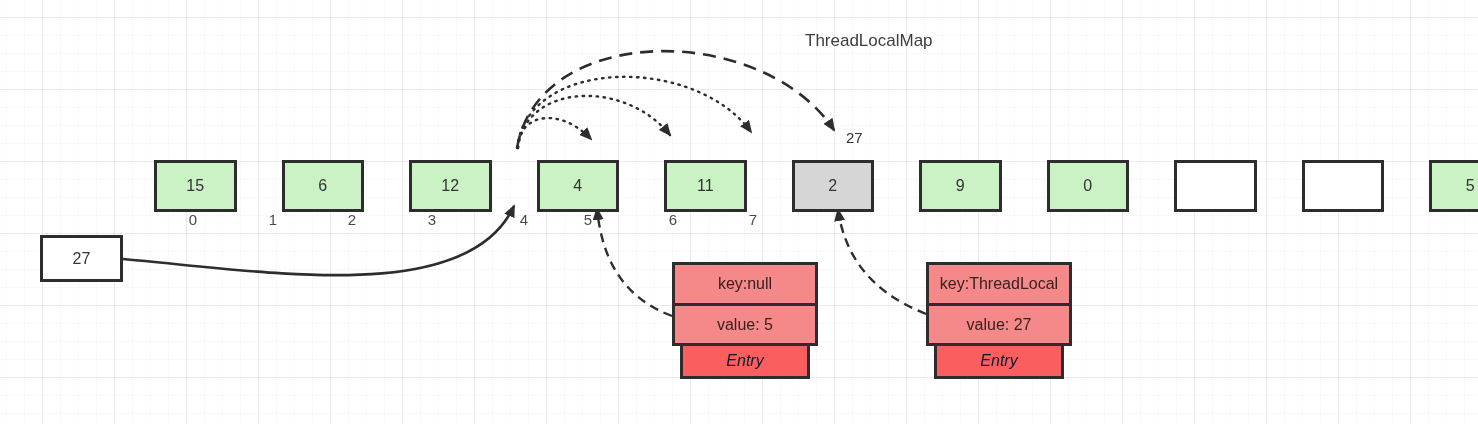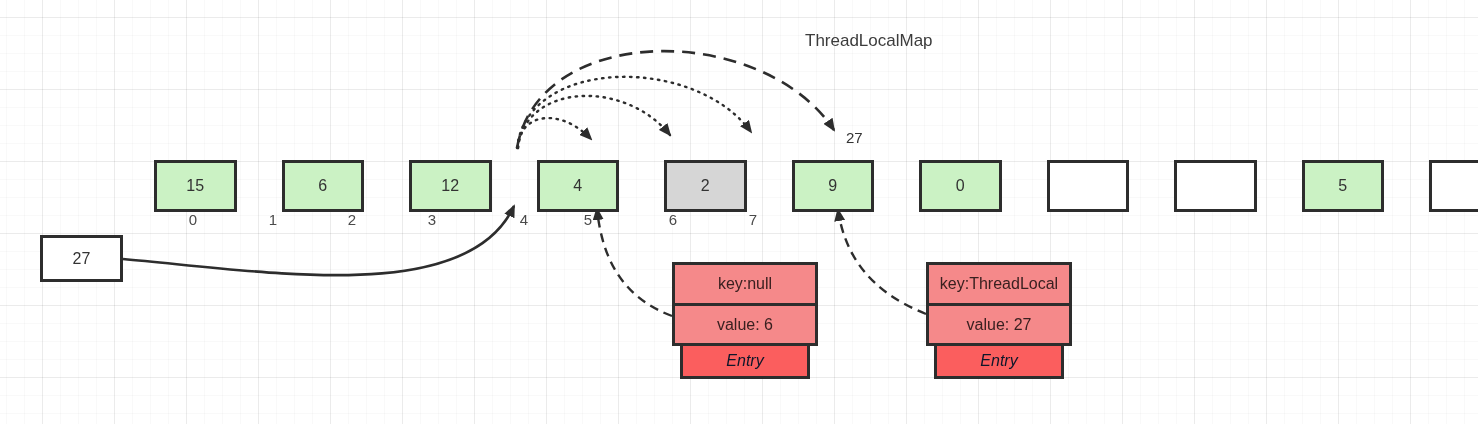--- a/index.html
+++ b/index.html
@@ -90,20 +90,21 @@
     <path class="p-dash2" d="M926,314 C869,291 845,255 838,210" marker-end="url(#arrowhead)"></path>
   </svg>
 
   <div class="title">ThreadLocalMap</div>
 
   <div class="array-row" id="array-row">
       <div class="cell fill-green">15</div>
       <div class="cell fill-green">6</div>
       <div class="cell fill-green">12</div>
       <div class="cell fill-green">4</div>
+      <div class="cell fill-green">11</div>
       <div class="cell fill-gray">2</div>
       <div class="cell fill-green">9</div>
       <div class="cell fill-green">0</div>
       <div class="cell fill-white"></div>
       <div class="cell fill-white"></div>
       <div class="cell fill-green">5</div>
       <div class="cell fill-white"></div>
       <div class="cell fill-white"></div>
       <div class="cell fill-white"></div>
       <div class="cell fill-green">1</div>
@@ -120,21 +121,21 @@
       <div class="index-label" style="left: 673px;">6</div>
       <div class="index-label" style="left: 753px;">7</div>
     </div>
 
   <div class="hash-arc-label">27</div>
 
   <div class="value-box">27</div>
 
   <div class="entry-group g1">
     <div class="entry-row key">key:null</div>
-    <div class="entry-row value">value: 6</div>
+    <div class="entry-row value">value: 5</div>
     <div class="entry-tab">Entry</div>
   </div>
 
   <div class="entry-group g2">
     <div class="entry-row key">key:ThreadLocal</div>
     <div class="entry-row value">value: 27</div>
     <div class="entry-tab">Entry</div>
   </div>
 
 </div>

